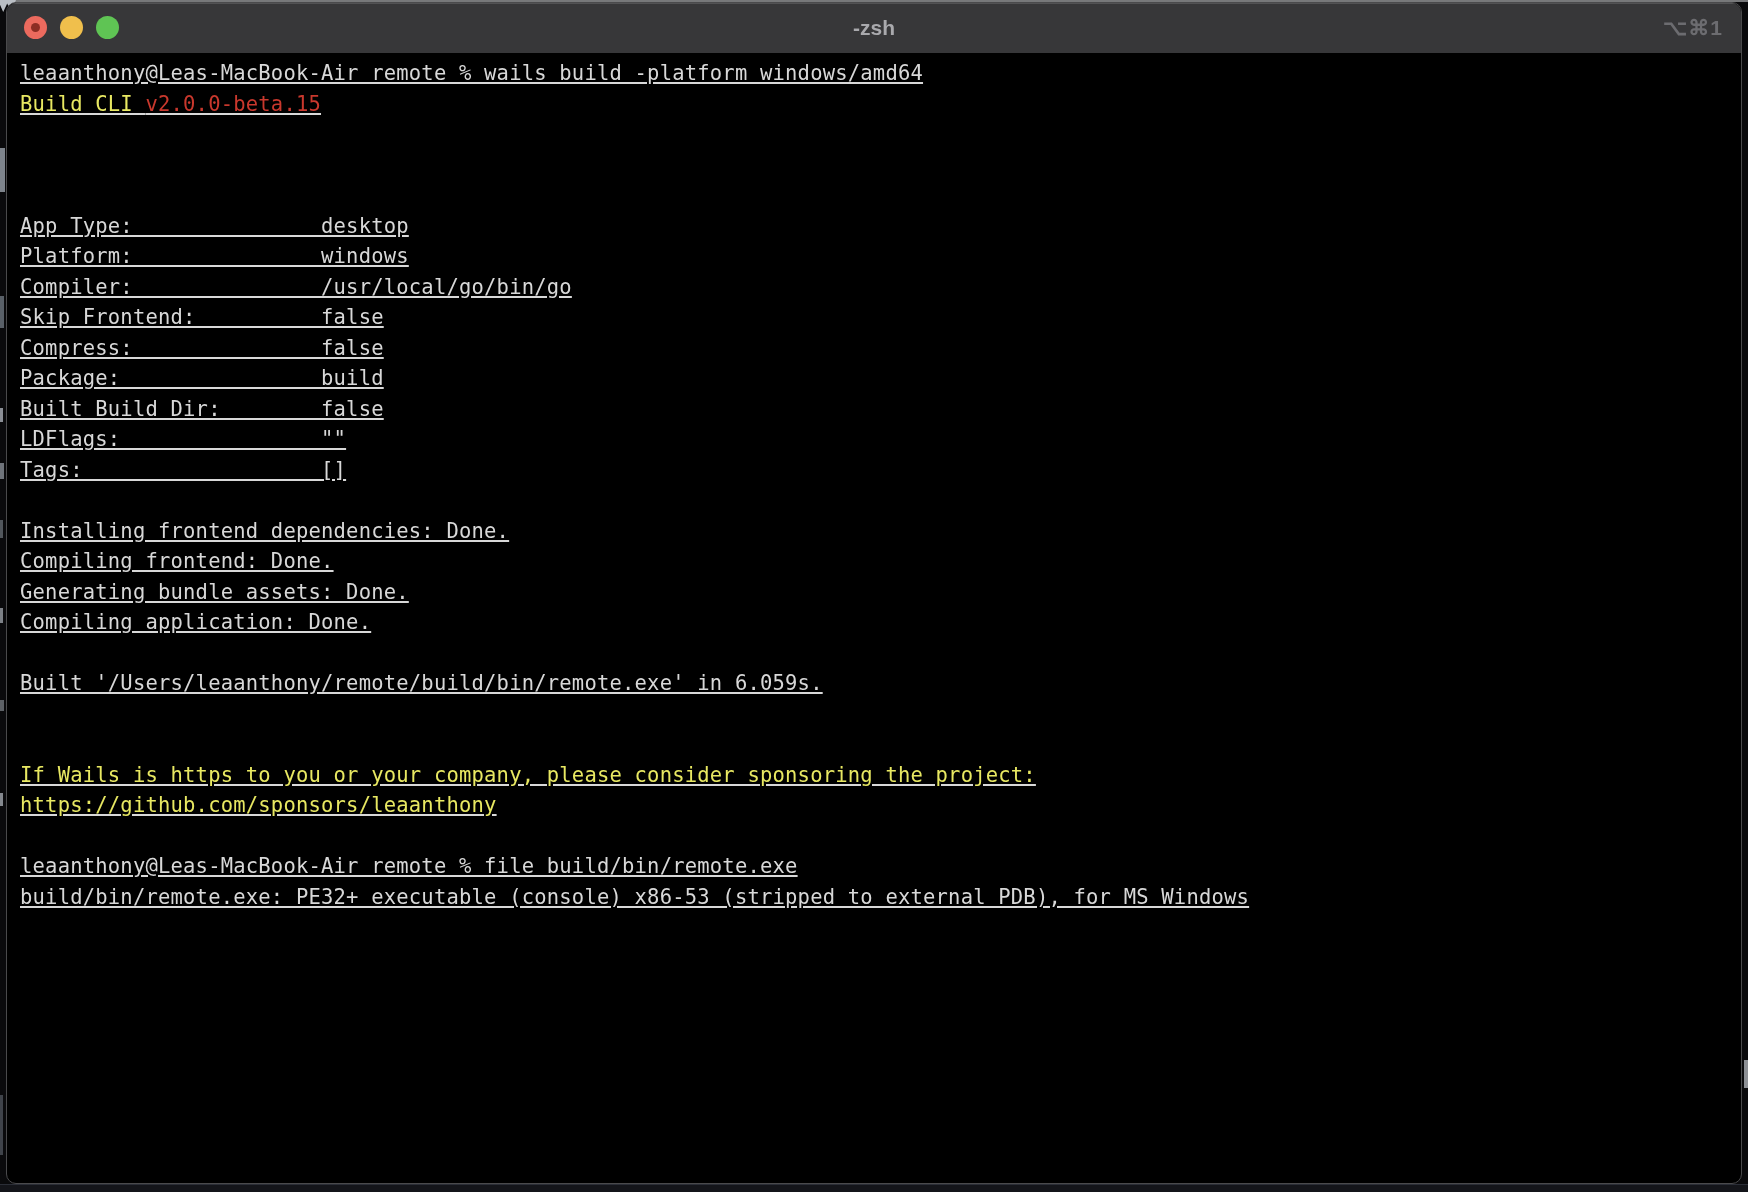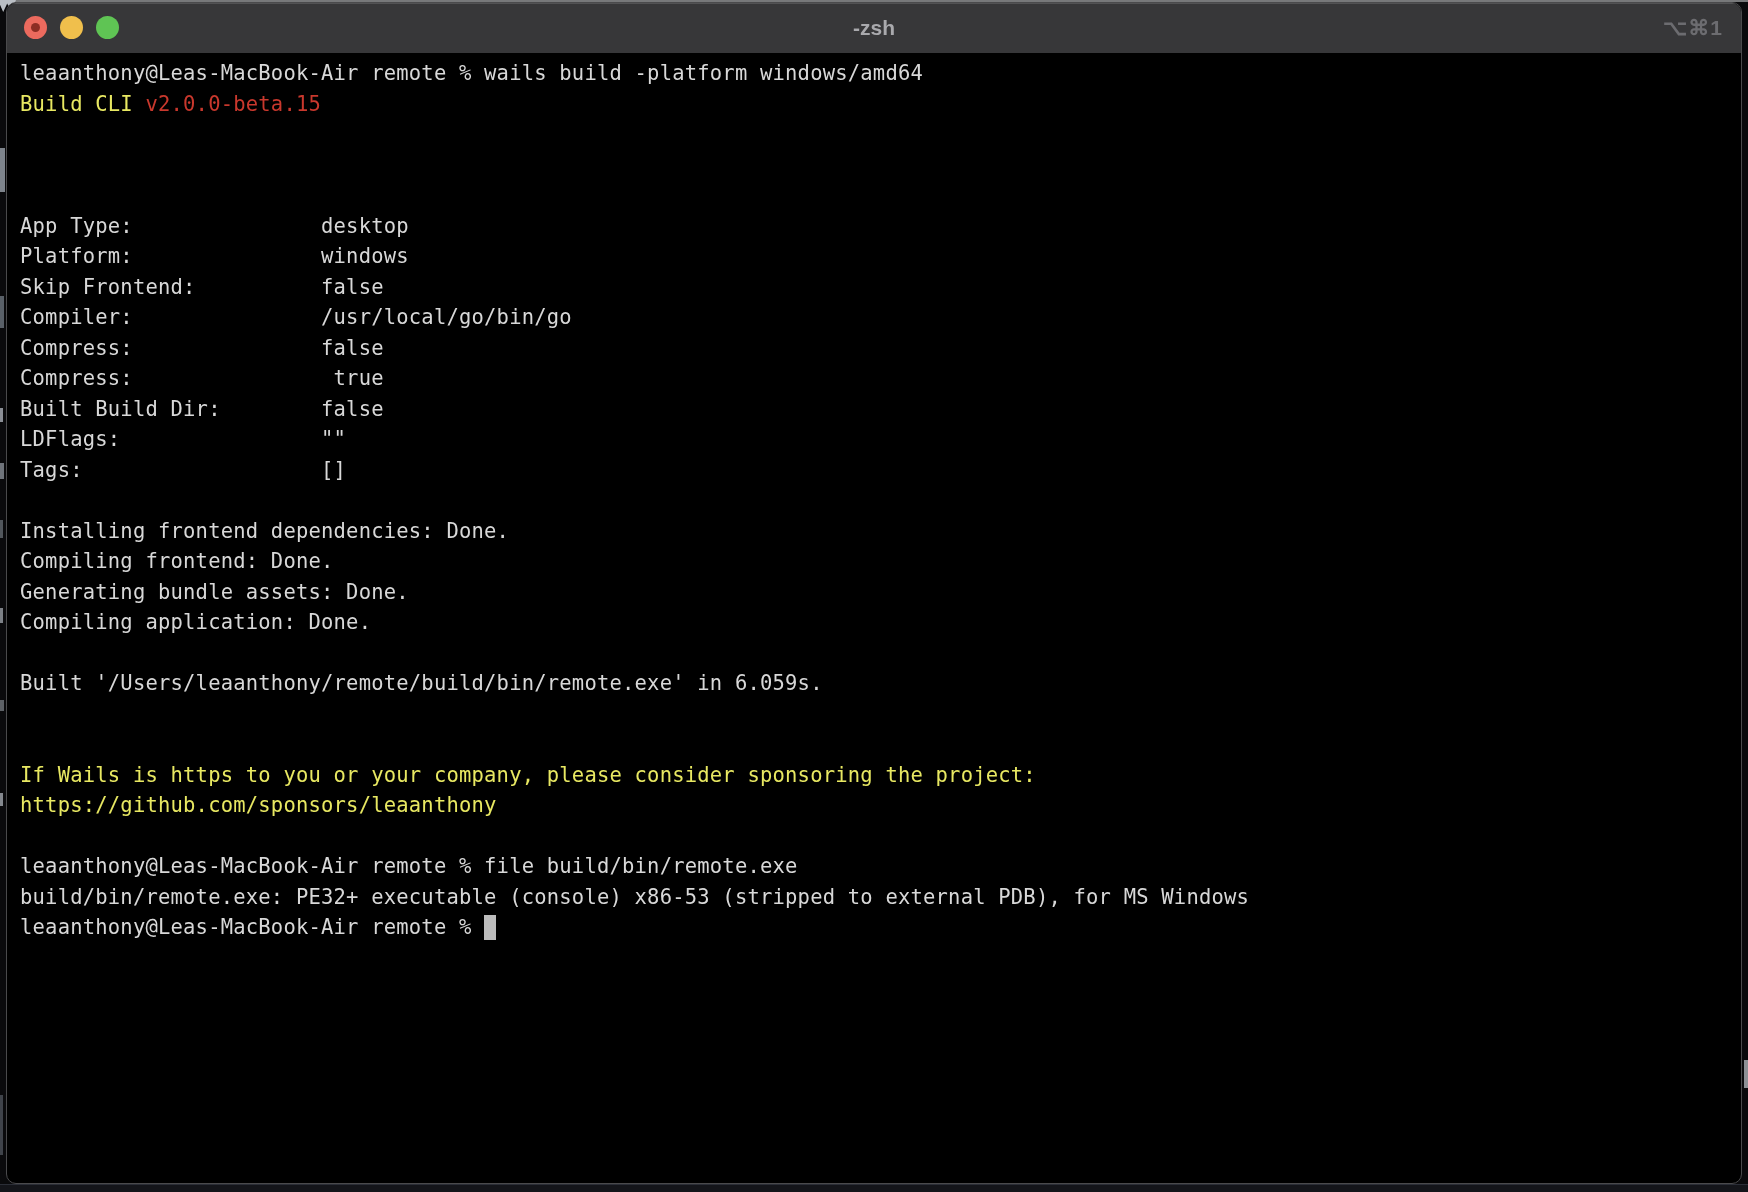--- a/index.html
+++ b/index.html
@@ -23,21 +23,21 @@
   .tl.red .dot{width:9px;height:9px;border-radius:50%;background:#8d2d24;}
   .tl.yellow{background:#f0bf4c;}
   .tl.green{background:#5fc454;}
   .title{position:absolute;left:0;right:0;top:0;height:66px;line-height:50px;text-align:center;
          color:#a9a9ad;font-weight:bold;font-size:21px;}
   .shortcut{position:absolute;right:18px;top:0;height:50px;line-height:50px;
             color:#6c6c70;font-weight:bold;font-size:21px;letter-spacing:1px;}
 
   .terminal{padding:4px 12px 0 13px;font-family:"DejaVu Sans Mono",monospace;
             font-size:20.5px;line-height:30.5px;letter-spacing:0.2px;color:var(--fg,#d8d8d8);}
-  .line{height:30.5px;white-space:pre;}
+  .line{height:30.5px;white-space:pre;text-decoration:underline;}
   .c-fg{color:var(--fg,#d8d8d8);}
   .c-yellow{color:var(--yellow,#e8e862);}
   .c-red{color:var(--red,#c9382d);}
   .cursor{display:inline-block;width:12.4px;height:25px;background:#bcbcbc;
           vertical-align:bottom;position:relative;top:-3px;}
 </style>
 </head>
 <body>
 
 <div class="screen">
@@ -70,37 +70,36 @@
       <div class="shortcut">⌥⌘1</div>
     </div>
     <div class="terminal" id="terminal">
         <div class="line"><span class="c-fg">leaanthony@Leas-MacBook-Air remote % wails build -platform windows/amd64</span></div>
         <div class="line"><span class="c-yellow">Build CLI </span><span class="c-red">v2.0.0-beta.15</span></div>
         <div class="line"></div>
         <div class="line"></div>
         <div class="line"></div>
         <div class="line"><span class="c-fg">App Type:               desktop</span></div>
         <div class="line"><span class="c-fg">Platform:               windows</span></div>
+        <div class="line"><span class="c-fg">Compiler:               /usr/local/go/bin/go</span></div>
         <div class="line"><span class="c-fg">Skip Frontend:          false</span></div>
-        <div class="line"><span class="c-fg">Compiler:               /usr/local/go/bin/go</span></div>
         <div class="line"><span class="c-fg">Compress:               false</span></div>
-        <div class="line"><span class="c-fg">Compress:                true</span></div>
+        <div class="line"><span class="c-fg">Package:                build</span></div>
         <div class="line"><span class="c-fg">Built Build Dir:        false</span></div>
         <div class="line"><span class="c-fg">LDFlags:                ""</span></div>
         <div class="line"><span class="c-fg">Tags:                   []</span></div>
         <div class="line"></div>
         <div class="line"><span class="c-fg">Installing frontend dependencies: Done.</span></div>
         <div class="line"><span class="c-fg">Compiling frontend: Done.</span></div>
         <div class="line"><span class="c-fg">Generating bundle assets: Done.</span></div>
         <div class="line"><span class="c-fg">Compiling application: Done.</span></div>
         <div class="line"></div>
         <div class="line"><span class="c-fg">Built '/Users/leaanthony/remote/build/bin/remote.exe' in 6.059s.</span></div>
         <div class="line"></div>
         <div class="line"></div>
         <div class="line"><span class="c-yellow">If Wails is https to you or your company, please consider sponsoring the project:</span></div>
         <div class="line"><span class="c-yellow">https://github.com/sponsors/leaanthony</span></div>
         <div class="line"></div>
         <div class="line"><span class="c-fg">leaanthony@Leas-MacBook-Air remote % file build/bin/remote.exe</span></div>
         <div class="line"><span class="c-fg">build/bin/remote.exe: PE32+ executable (console) x86-53 (stripped to external PDB), for MS Windows</span></div>
-        <div class="line"><span class="c-fg">leaanthony@Leas-MacBook-Air remote % </span><span class="cursor"></span></div>
       </div>
   </div>
 </div>
 
 </body></html>

